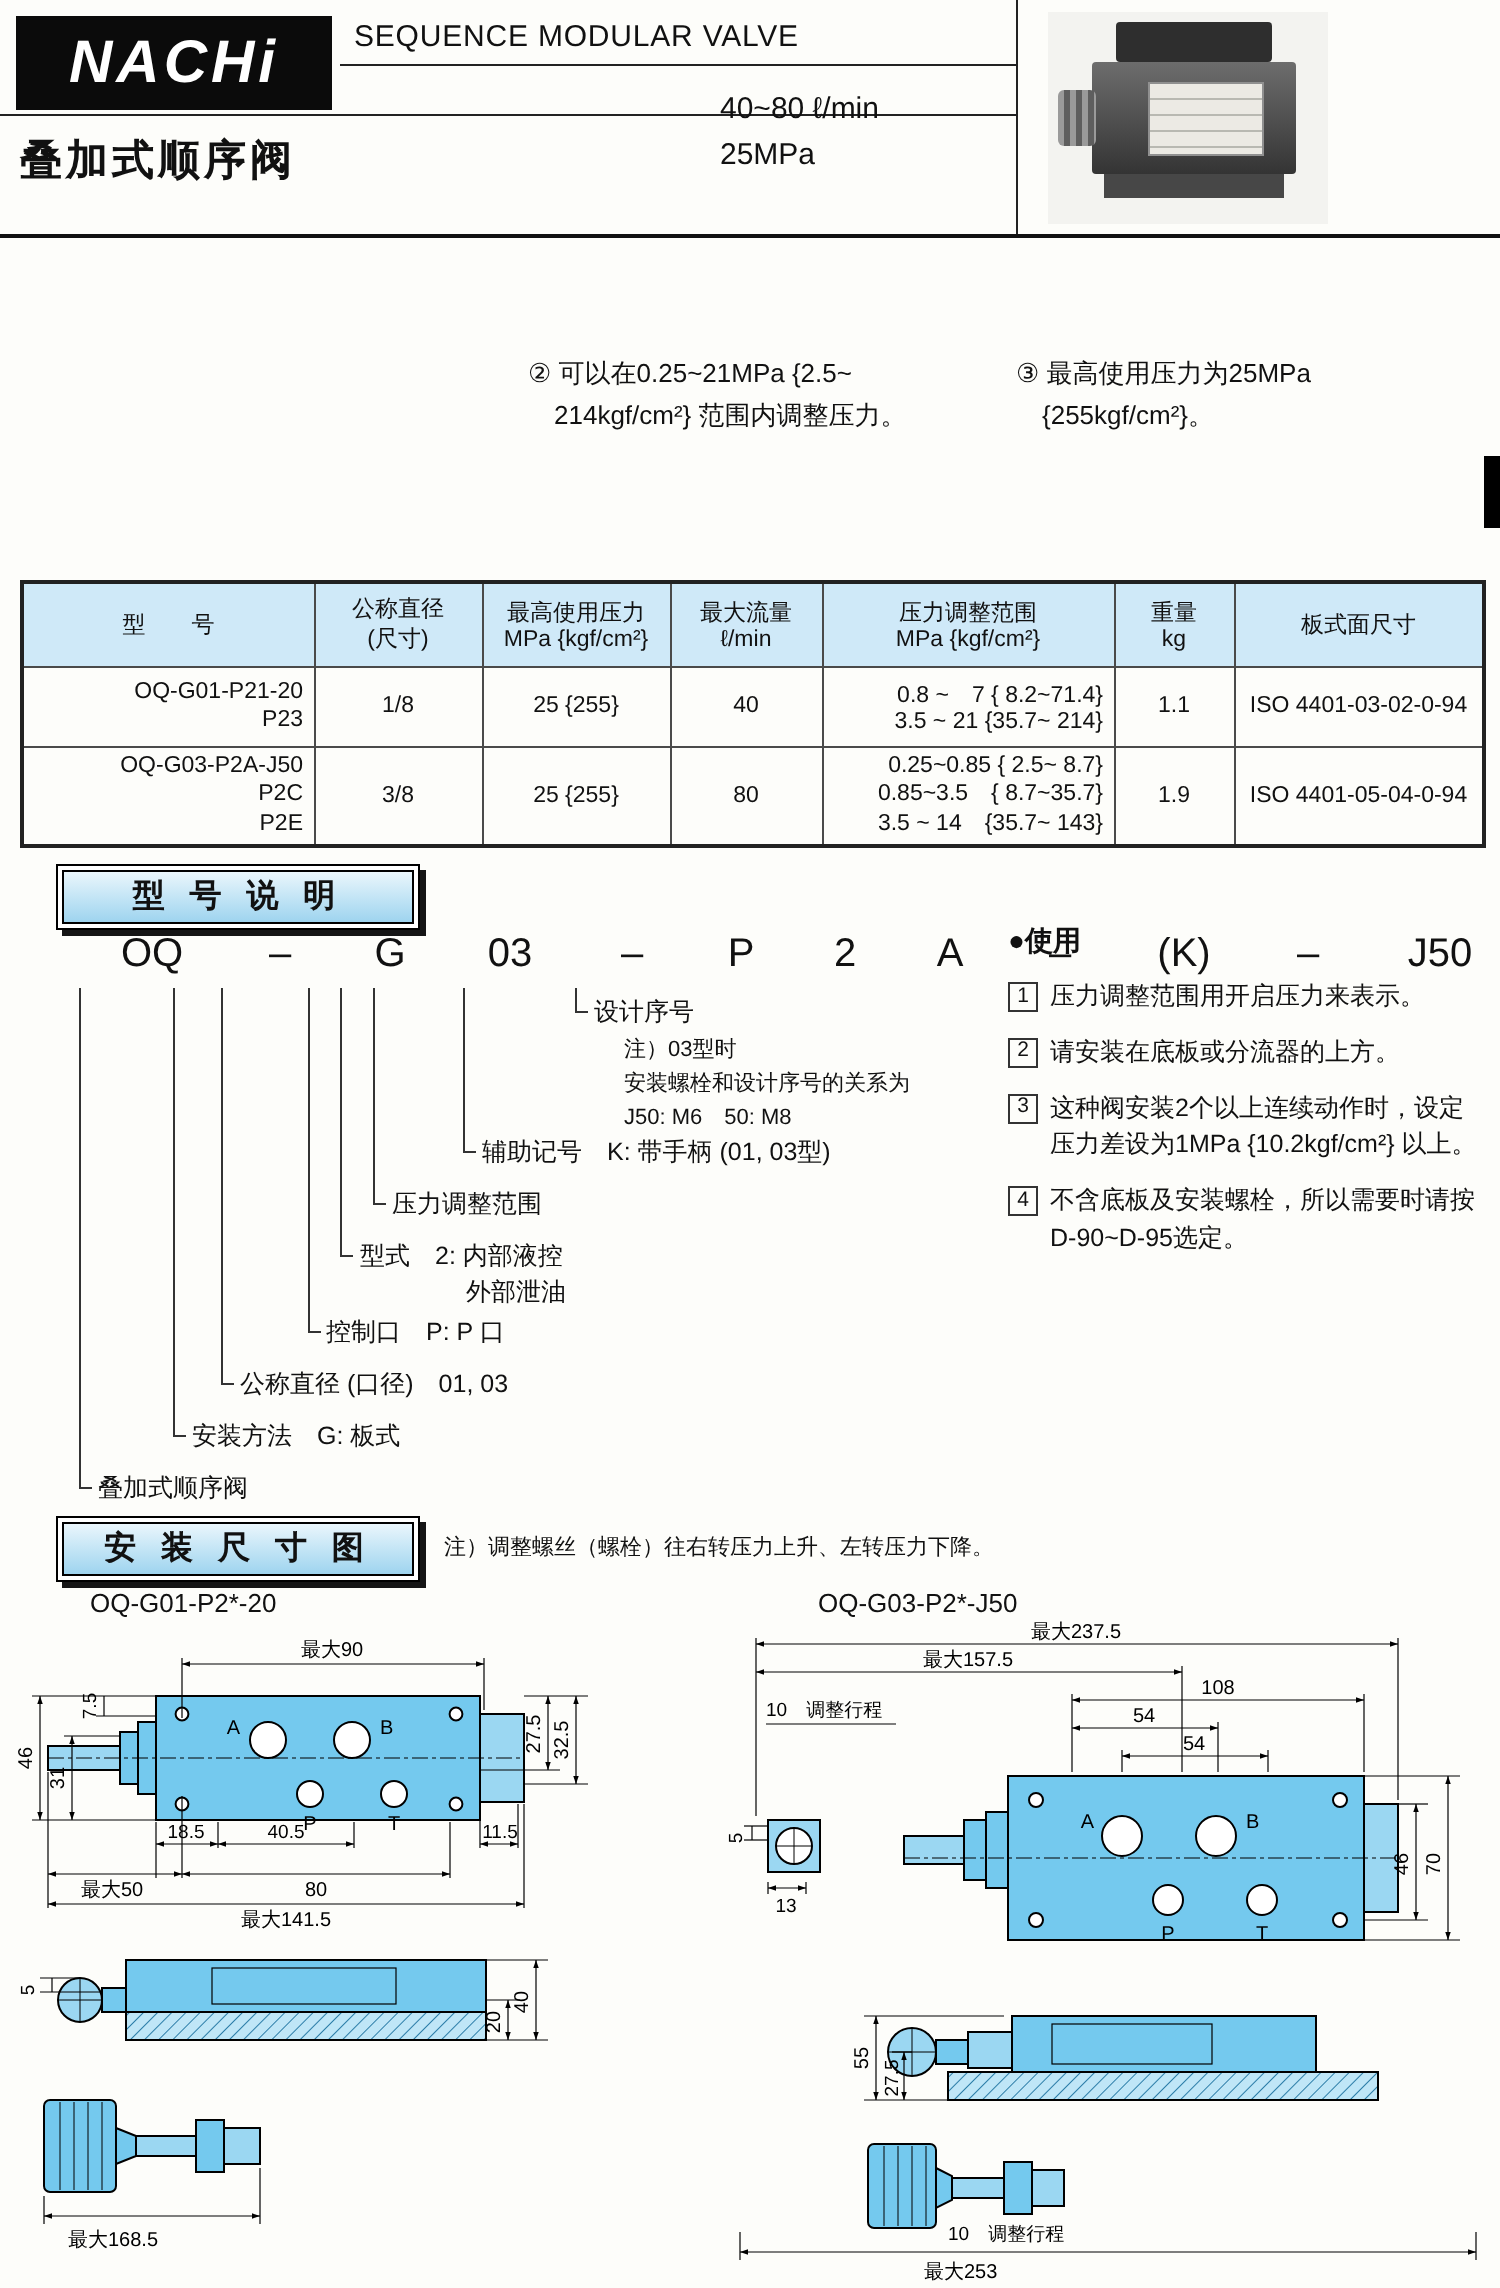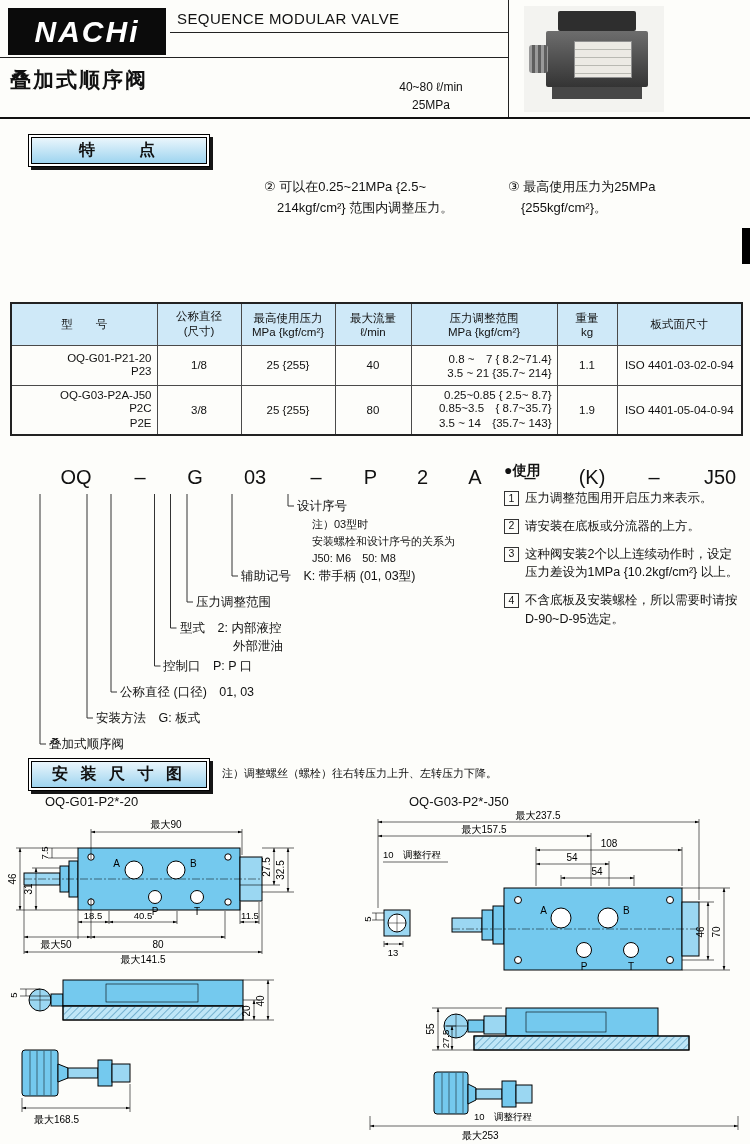--- a/index.html
+++ b/index.html
@@ -11,21 +11,21 @@
   
   .logo { left:8px; top:8px; width:158px; height:47px; background:#0b0b0b; color:#fff;
           display:flex; align-items:center; justify-content:center; }
   .logo span { font-size:30px; font-weight:bold; font-style:italic; letter-spacing:2px; }
   .title-en { left:177px; top:10px; font-size:15px; letter-spacing:.4px; }
   .hline1 { left:170px; top:32px; width:338px; border-top:1px solid #222; }
   .hline2 { left:0; top:57px; width:508px; border-top:1px solid #222; }
   .vline  { left:508px; top:0; height:117px; border-left:1px solid #222; }
   .hline3 { left:0; top:117px; width:750px; border-top:2px solid #111; }
   .title-zh { left:10px; top:66px; font-size:21px; font-weight:bold; letter-spacing:2px; }
-  .ratings { left:360px; top:78px; width:142px; text-align:center; font-size:12px; line-height:1.5; }
+  .ratings { left:360px; top:44px; width:142px; text-align:left; font-size:15px; line-height:1.5; }
 
   
   .photo { left:524px; top:6px; width:140px; height:106px; background:#f3f3f0; }
   .photo>div { position:absolute; }
   .ph-top { left:34px; top:5px; width:78px; height:20px; background:#2e2e2e; border-radius:2px; }
   .ph-body { left:22px; top:25px; width:102px; height:56px; background:linear-gradient(180deg,#6d6d6d,#343434); border-radius:2px; }
   .ph-label { left:50px; top:35px; width:58px; height:37px; background:#eceae4; border:1px solid #909090;
               background-image:repeating-linear-gradient(180deg,transparent 0 7px,#b9b9b2 7px 8px); }
   .ph-knob { left:5px; top:39px; width:19px; height:28px; border-radius:3px;
              background:repeating-linear-gradient(90deg,#9a9a9a 0 3px,#5e5e5e 3px 6px); }
@@ -38,21 +38,21 @@
   .sec-head .inner { border:1px solid #000; background:linear-gradient(180deg,#eaf6fc,#9ed4ef);
               text-align:center; font-size:16px; font-weight:bold; letter-spacing:4px; padding:2px 0; }
 
   
   .feature { top:176px; font-size:13px; line-height:1.65; white-space:pre-line; }
   .f1 { left:12px;  width:246px; }
   .f2 { left:264px; width:242px; }
   .f3 { left:508px; width:236px; }
 
   
-  .spec-wrap { left:10px; top:290px; width:731px;margin-top:12px; }
+  .spec-wrap { left:10px; top:290px; width:731px; }
   table.spec { border-collapse:collapse; width:100%; table-layout:fixed; font-size:11.5px; }
   .spec th,.spec td { border:1px solid #4a4a4a; padding:3px 5px; white-space:pre-line; vertical-align:middle; }
   .spec th { background:#cfe9f8; font-weight:normal; text-align:center; height:42px; }
   .spec td { text-align:center; height:40px; }
   .spec td.l { text-align:right; }
   table.spec { border:2px solid #222; }
 
   
   .code-row { left:22px; top:466px; display:flex; font-size:20px; }
   .code-row span { display:inline-block; text-align:center;margin-left:36px; }
@@ -97,23 +97,20 @@
   </div>
   <div class="abs photo">
     <div class="ph-top"></div>
     <div class="ph-body"></div>
     <div class="ph-label"></div>
     <div class="ph-knob"></div>
     <div class="ph-base"></div>
   </div>
   <div class="abs page-tab"></div>
 
-  <div class="abs sec-head" style="top:134px">
-    <div class="inner">特　　点</div>
-  </div>
   <div class="abs feature f2">② 可以在0.25~21MPa {2.5~
 　214kgf/cm²} 范围内调整压力。</div>
   <div class="abs feature f3">③ 最高使用压力为25MPa
 　{255kgf/cm²}。</div>
 
   <div class="abs spec-wrap">
     <table class="spec">
       <colgroup>
         <col style="width:146px">
           <col style="width:84px">
@@ -161,20 +158,23 @@
           <td class="l">0.25~0.85 { 2.5~  8.7}
 0.85~3.5　{ 8.7~35.7}
 3.5 ~ 14　{35.7~ 143}</td>
           <td>1.9</td>
           <td>ISO 4401-05-04-0-94</td>
         </tr>
       </tbody>
     </table>
   </div>
 
+  <div class="abs sec-head" style="top:432px">
+    <div class="inner">型 号 说 明</div>
+  </div>
   <div class="abs code-row">
     <span style="width:36px">OQ</span>
     <span style="width:20px">–</span>
     <span style="width:18px">G</span>
     <span style="width:30px">03</span>
     <span style="width:20px">–</span>
     <span style="width:17px">P</span>
     <span style="width:15px">2</span>
     <span style="width:18px">A</span>
     <span style="width:20px">–</span>

